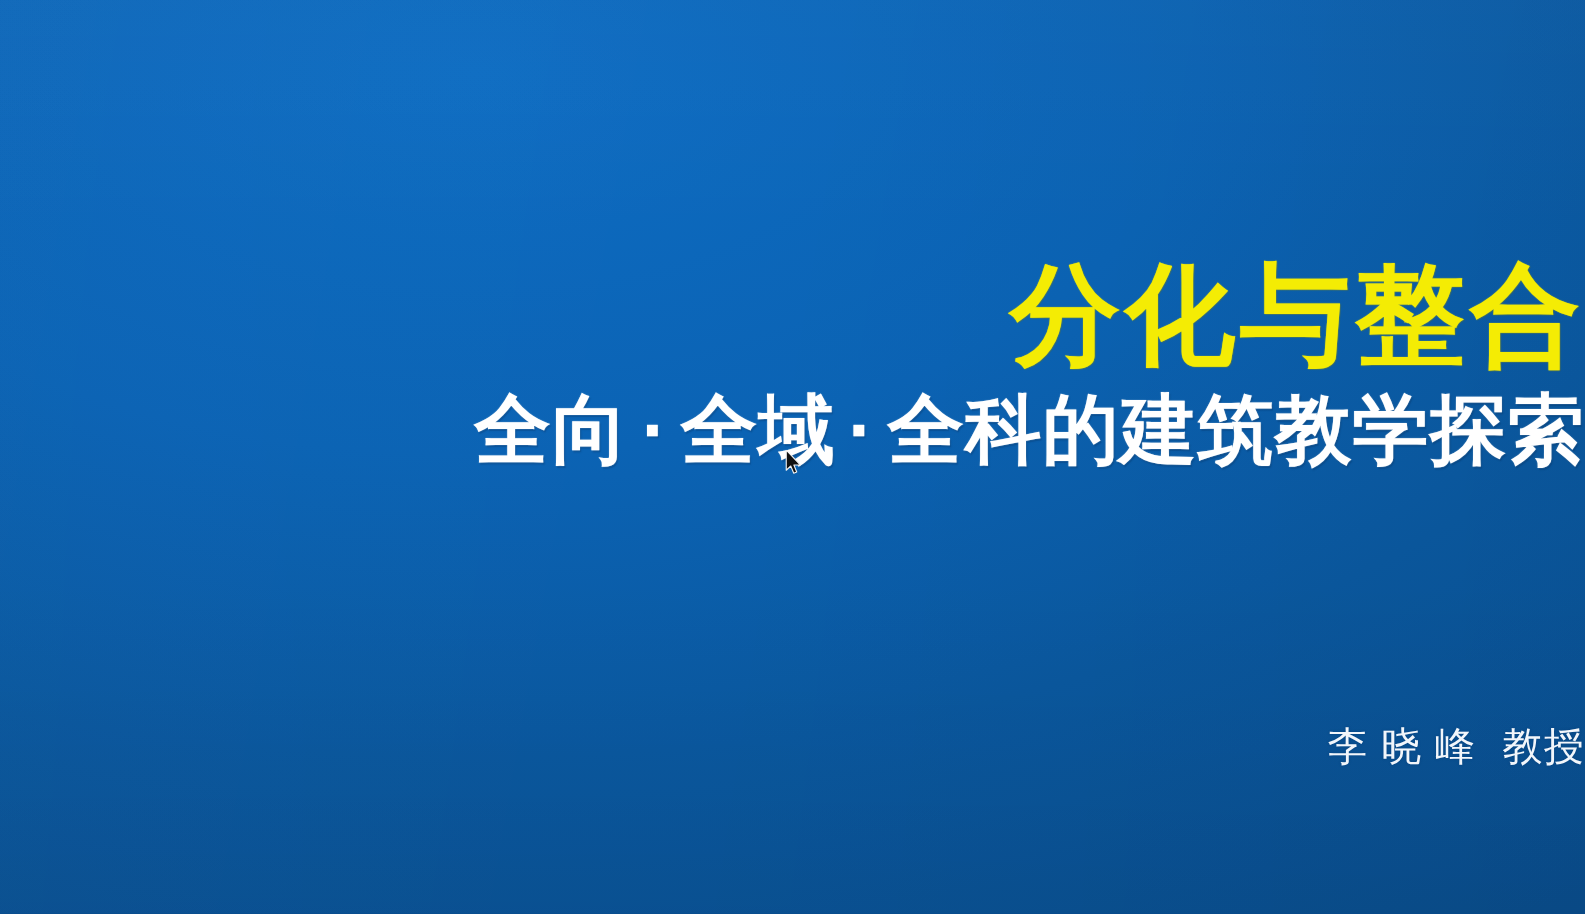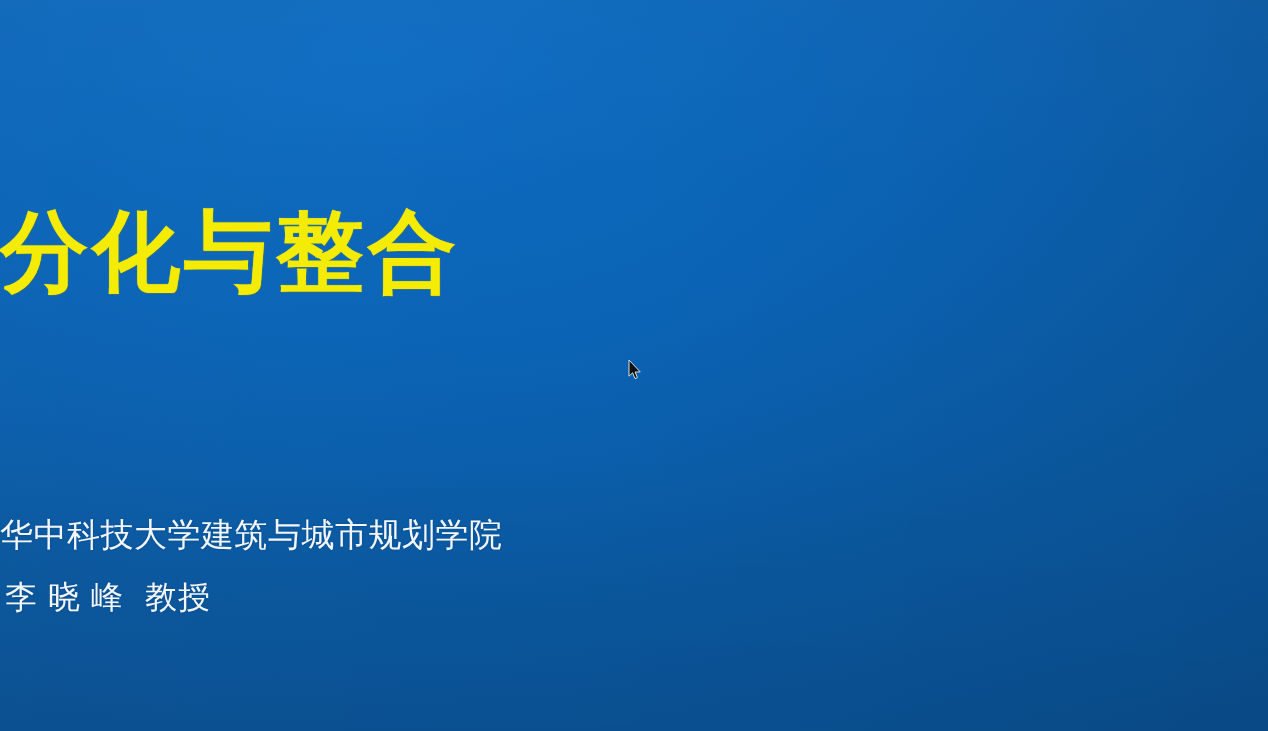--- a/index.html
+++ b/index.html
@@ -30,21 +30,21 @@
     inset: 0;
     pointer-events: none;
     background-image:
       linear-gradient(180deg, rgba(255,255,255,0.020) 0%, rgba(255,255,255,0.0) 26%, rgba(0,0,0,0.0) 62%, rgba(0,0,0,0.045) 100%),
       linear-gradient(100deg, rgba(255,255,255,0.012) 0%, rgba(0,0,0,0.0) 45%, rgba(0,0,0,0.035) 100%);
   }
 
   #content {
     position: absolute;
     inset: 0;
-    text-align: left;
+    text-align: right;
     padding-left: 13px;
   }
 
   .title-main {
     position: absolute;
     left: 0;
     right: 0;
     top: 206px;
     font-size: 88px;
     line-height: 1.04;
@@ -131,22 +131,24 @@
 <body>
 
 <div id="slide">
 
   <div id="grain"></div>
 
   <div id="content">
 
     <div class="title-main">分化与整合</div>
 
+    <div class="title-sub">
+      <span>全向</span><span class="sep-dot">·</span><span>全域</span><span class="sep-dot">·</span><span>全科的建筑教学探索</span>
+    </div>
 
-    <div class="affiliation">华中科技大学建筑与城市规划学院</div>
 
     <div class="presenter">
       <span class="name-char">李</span><span class="name-char">晓</span><span class="name-char">峰</span><span class="role">教授</span>
     </div>
 
   </div>
 
   <svg id="cursor" viewBox="0 0 14 20" xmlns="http://www.w3.org/2000/svg" style="left: 628px; top: 360px;">
     <path d="M1,0 L1,16.2 L4.6,12.8 L7.0,18.6 L9.4,17.6 L7.1,12.0 L12.2,11.9 Z" fill="#111111" stroke="#f0f0f0" stroke-width="0.9" stroke-linejoin="round"></path>
   </svg>

